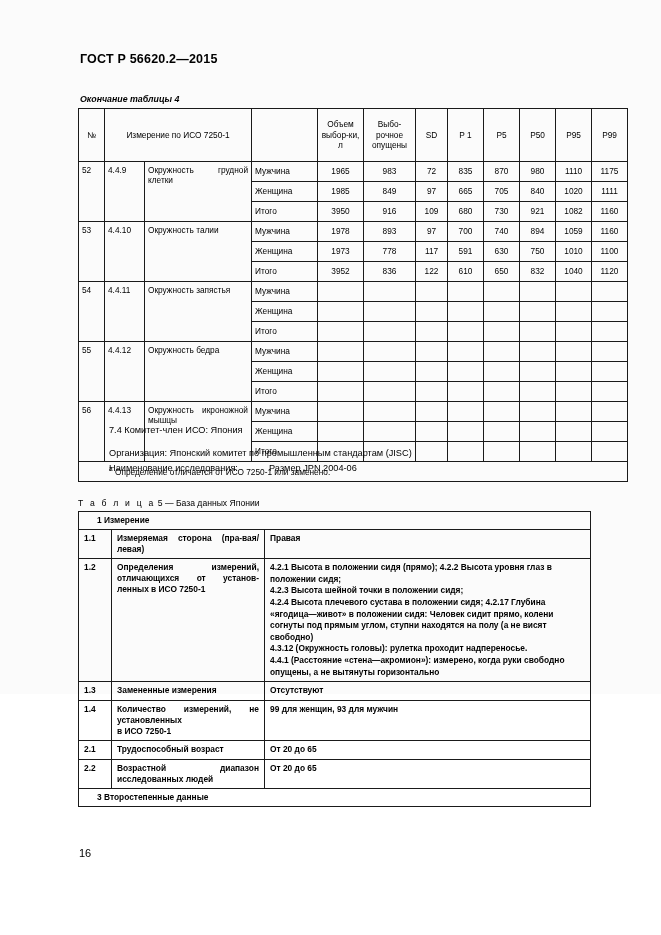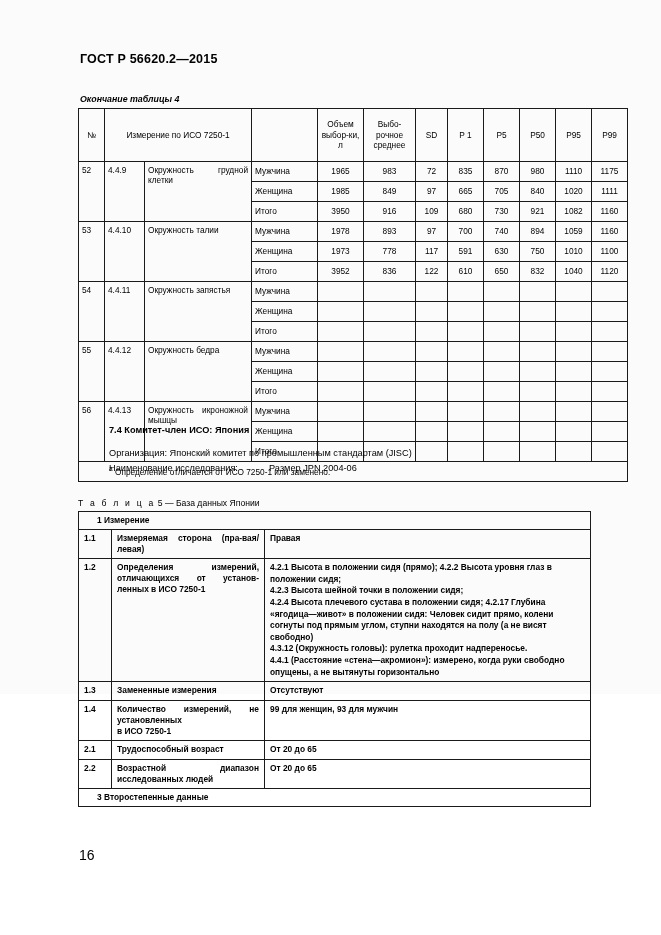--- a/index.html
+++ b/index.html
@@ -94,21 +94,21 @@
     font-size: 6.5px;
     vertical-align: super;
   }
 
   
   .sect-title {
     position: absolute;
     left: 109px;
     top: 425px;
     font-size: 9.2px;
-    font-weight: bold;
+    font-weight: normal;
   }
   .sect-lines {
     position: absolute;
     left: 109px;
     top: 446px;
     font-size: 9.2px;
     line-height: 15.2px;
   }
   .sect-lines .url-link {
     text-decoration: underline;
@@ -160,21 +160,21 @@
     text-align-last: left;
   }
   .t5 .val-multi {
     line-height: 1.38;
   }
 
   .page-num {
     position: absolute;
     left: 79px;
     top: 847px;
-    font-size: 14px;
+    font-size: 11px;
   }
 </style>
 </head>
 <body>
 
 <div class="page">
 
   <div class="doc-header">ГОСТ Р 56620.2—2015</div>
 
   <div class="table-caption-italic">Окончание таблицы 4</div>
@@ -194,21 +194,21 @@
           <col class="c-p">
           <col class="c-p">
           <col class="c-p">
       </colgroup>
       <thead>
         <tr>
           <td>№</td>
           <td colspan="2">Измерение по ИСО 7250-1</td>
           <td></td>
           <td>Объем выбор-ки, л</td>
-          <td>Выбо-рочное среднее</td>
+          <td>Выбо-рочное опущены</td>
           <td>SD</td>
           <td>P 1</td>
           <td>P5</td>
           <td>P50</td>
           <td>P95</td>
           <td>P99</td>
         </tr>
       </thead>
       <tbody id="t4-body">
           <tr>

